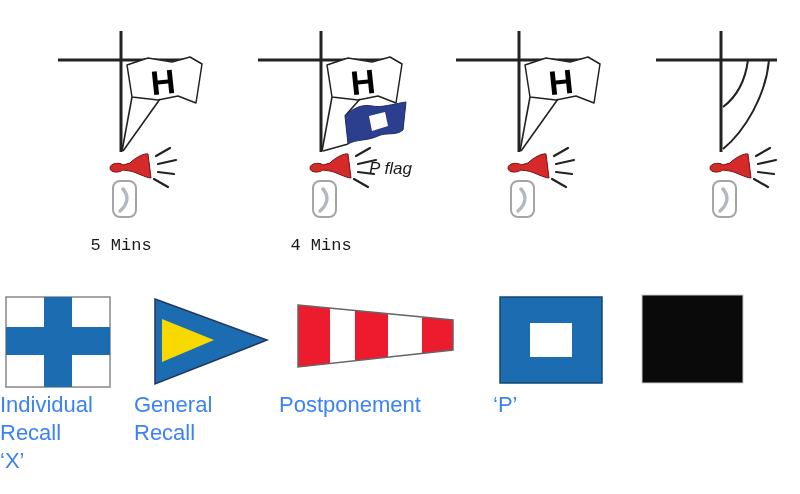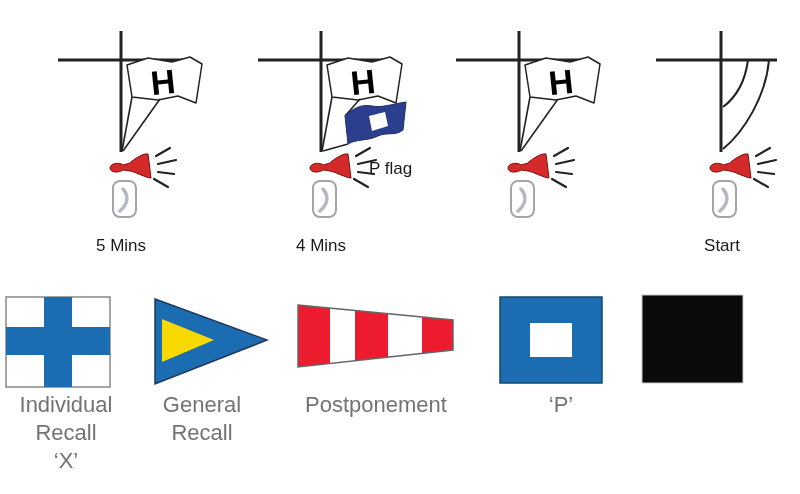--- a/index.html
+++ b/index.html
@@ -3,29 +3,29 @@
 <meta charset="utf-8">
 <style>
   html,body{margin:0;padding:0;background:#fff;}
   #canvas{
     position:relative;width:800px;height:494px;background:#ffffff;
     font-family:"Liberation Sans",sans-serif;overflow:hidden;
   }
   .step-svg{position:absolute;width:200px;height:235px;}
   .step-label{
     position:absolute;top:236px;width:120px;text-align:center;
-    font-size:17px;color:#1a1a1a;
+    font-size:17px;color:#1a1a1a;font-family:Liberation Mono, monospace;
   }
   .pflag-label{
-    position:absolute;left:369px;top:159px;font-size:17px;color:#1a1a1a;
+    position:absolute;left:369px;top:159px;font-size:17px;color:#1a1a1a;font-style:italic;
   }
   .flag-svg{position:absolute;}
   .flag-label{
-    position:absolute;top:391px;text-align:center;
-    font-size:22px;line-height:28px;color:#737373;margin-left:8px;
+    position:absolute;top:391px;
+    font-size:22px;line-height:28px;color:#3b82f6;
   }
   svg text.class-letter{
     font-family:"Liberation Sans",sans-serif;font-weight:bold;font-size:34px;fill:#000;
   }
   .mast{stroke:#222;stroke-width:3;}
   .rig{stroke:#222;stroke-width:1.6;fill:none;}
   .halyard-curve{stroke:#222;stroke-width:2;fill:none;}
   .whiteflag{fill:#fff;stroke:#222;stroke-width:1.5;stroke-linejoin:round;}
   .soundline{stroke:#222;stroke-width:2.2;stroke-linecap:round;}
   .canister{fill:#fff;stroke:#a5a5a5;stroke-width:2;}
@@ -121,21 +121,20 @@
       <path class="swoosh" d="M100,203 C108,196 109,188 103,181"></path>
       <path class="hornbody" d="M90,160 C90,155 100,154 103,157 L110,155 C115,150 124,145 128,146 L131,170 C126,170 116,164 110,163 L103,162 C99,165 90,165 90,160 Z" fill="#d42a2a"></path>
       <g>
         <line class="soundline" x1="136" y1="148" x2="150" y2="140"></line>
         <line class="soundline" x1="138" y1="156" x2="156" y2="152"></line>
         <line class="soundline" x1="138" y1="164" x2="154" y2="166"></line>
         <line class="soundline" x1="134" y1="171" x2="148" y2="179"></line>
       </g>
     </g>
   </svg>
-  <div class="step-label" style="left:662px">Start</div>
 
   <svg class="flag-svg" style="left:5px;top:296px" width="106" height="92" viewBox="0 0 106 92">
     <rect x="1" y="1" width="104" height="90" fill="#ffffff" stroke="#888" stroke-width="1.5"></rect>
     <rect x="39" y="1" width="28" height="90" fill="#1b6cb0"></rect>
     <rect x="1" y="31" width="104" height="28" fill="#1b6cb0"></rect>
   </svg>
   <div class="flag-label" style="left:0px;width:116px">
     <div>Individual</div>
     <div>Recall</div>
     <div>‘X’</div>
@@ -150,21 +149,21 @@
     <div>Recall</div>
   </div>
 
   <svg class="flag-svg" style="left:296px;top:302px" width="160" height="68" viewBox="0 0 160 68">
     <polygon points="2,3 157,18 157,48 2,65" fill="#ffffff"></polygon>
     <polygon points="2,3 34,6.1 34,61.5 2,65" fill="#ec1b2e"></polygon>
     <polygon points="59,8.5 92,11.7 92,55.1 59,58.7" fill="#ec1b2e"></polygon>
     <polygon points="126,15 157,18 157,48 126,51.4" fill="#ec1b2e"></polygon>
     <polygon points="2,3 157,18 157,48 2,65" fill="none" stroke="#666" stroke-width="1.5"></polygon>
   </svg>
-  <div class="flag-label" style="left:288px;width:160px">
+  <div class="flag-label" style="left:279px;width:160px">
     <div>Postponement</div>
   </div>
 
   <svg class="flag-svg" style="left:499px;top:296px" width="104" height="88" viewBox="0 0 104 88">
     <rect x="1" y="1" width="102" height="86" stroke="#14486e" stroke-width="1.5" fill="#1b6cb0"></rect>
     <rect x="31" y="27" width="42" height="34" fill="#ffffff"></rect>
   </svg>
   <div class="flag-label" style="left:493px;width:120px">
     <div>‘P’</div>
   </div>

